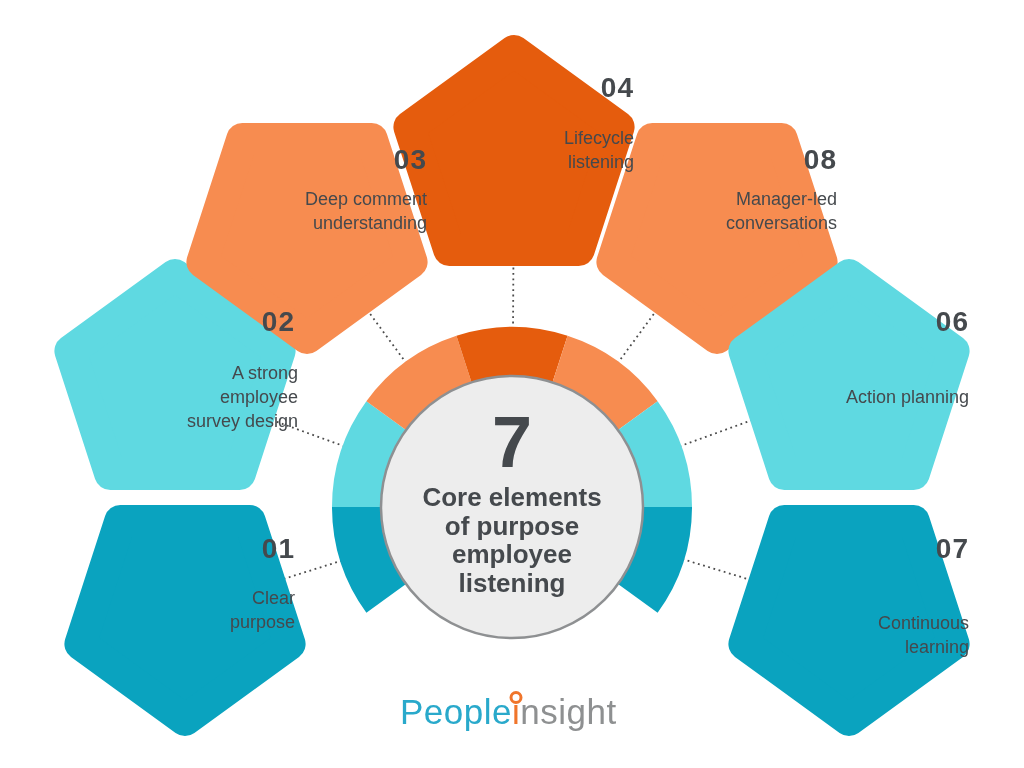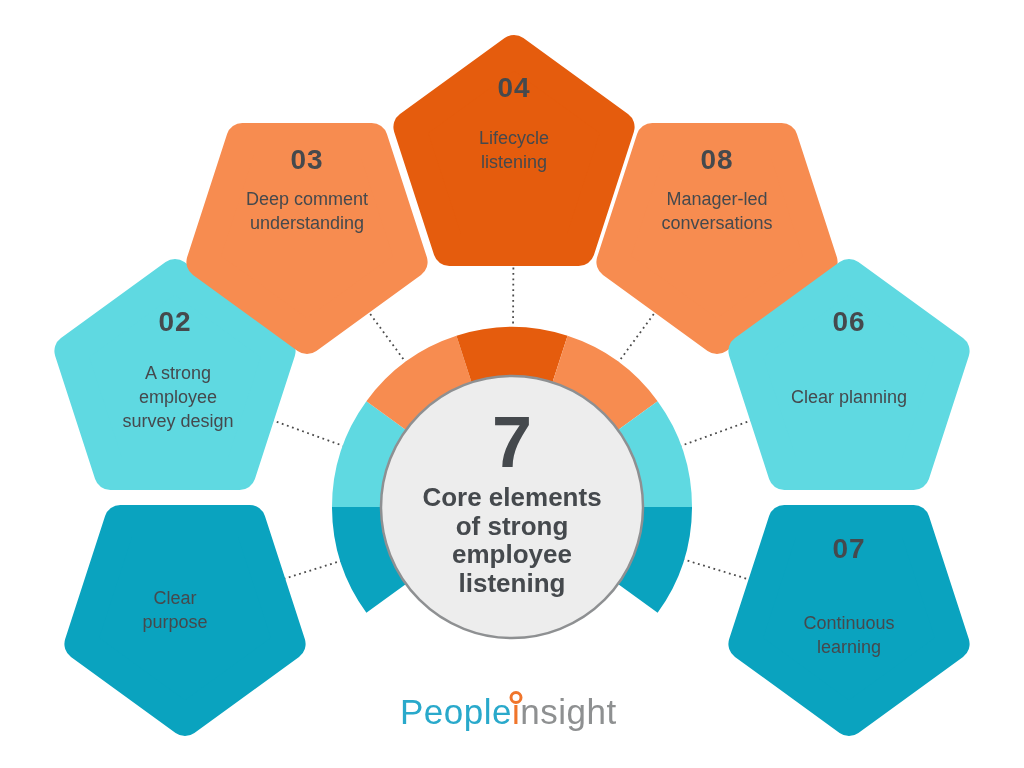--- a/index.html
+++ b/index.html
@@ -28,21 +28,21 @@
 
   .connector {
     stroke: var(--dot-line);
     stroke-width: 1.8;
     stroke-dasharray: 1.8 3.6;
     fill: none;
   }
   #center-disc { fill: var(--circle-fill); stroke: var(--circle-border); stroke-width: 2.5; }
 
   
-  .txt { position: absolute; width: 240px; text-align: center; }
+  .txt { position: absolute; width: 240px; text-align: right; }
   .num {
     font-weight: 700; font-size: 28px; line-height: 32px;
     letter-spacing: 1px; color: var(--text-dark);
   }
   .lbl {
     font-weight: 400; font-size: 18px; line-height: 24px;
     color: var(--text-dark); white-space: pre-line;
   }
   .center-num {
     position: absolute; left: 392px; top: 404px; width: 240px;
@@ -98,20 +98,21 @@
 
     <polygon class="pent dark-teal" points="185,720 289.6,644 249.7,521 120.3,521 80.4,644"></polygon>
     <polygon class="pent cyan" points="175,275 279.6,351 239.7,474 110.3,474 70.4,351"></polygon>
     <polygon class="pent orange" points="307,338 411.6,262 371.7,139 242.3,139 202.4,262"></polygon>
     <polygon class="pent dark-orange" points="514,51 618.6,127 578.7,250 449.3,250 409.4,127"></polygon>
     <polygon class="pent orange" points="717,338 821.6,262 781.7,139 652.3,139 612.4,262"></polygon>
     <polygon class="pent cyan" points="849,275 953.6,351 913.7,474 784.3,474 744.4,351"></polygon>
     <polygon class="pent dark-teal" points="849,720 953.6,644 913.7,521 784.3,521 744.4,644"></polygon>
   </svg>
 
+  <div class="txt num" style="left:55px;  top:533px;">01</div>
   <div class="txt lbl" style="left:55px;  top:586px;">Clear
 purpose</div>
 
   <div class="txt num" style="left:55px;  top:306px;">02</div>
   <div class="txt lbl" style="left:58px;  top:361px;">A strong
 employee
 survey design</div>
 
   <div class="txt num" style="left:187px; top:144px;">03</div>
   <div class="txt lbl" style="left:187px; top:187px;">Deep comment
@@ -119,29 +120,29 @@
 
   <div class="txt num" style="left:394px; top:72px;">04</div>
   <div class="txt lbl" style="left:394px; top:126px;">Lifecycle
 listening</div>
 
   <div class="txt num" style="left:597px; top:144px;">08</div>
   <div class="txt lbl" style="left:597px; top:187px;">Manager-led
 conversations</div>
 
   <div class="txt num" style="left:729px; top:306px;">06</div>
-  <div class="txt lbl" style="left:729px; top:385px;">Clear planning</div>
+  <div class="txt lbl" style="left:729px; top:385px;">Action planning</div>
 
   <div class="txt num" style="left:729px; top:533px;">07</div>
   <div class="txt lbl" style="left:729px; top:586px;margin-top:25px;">Continuous
 learning</div>
 
   <div class="center-num">7</div>
   <div class="center-title">Core elements
-of strong
+of purpose
 employee
 listening</div>
 
   <div id="logo">
     <span class="logo-people">People</span><span class="logo-i">i</span><span class="logo-nsight">nsight</span>
   </div>
 
 </div>
 
 </body></html>

